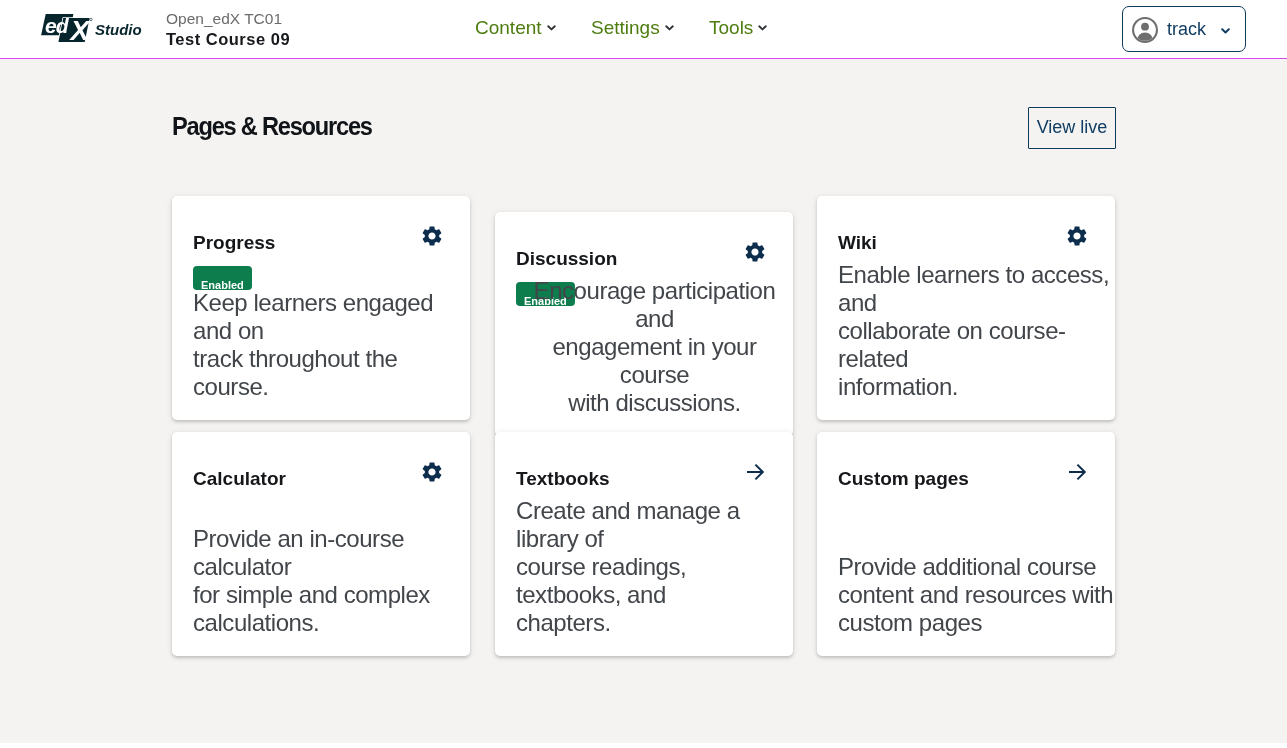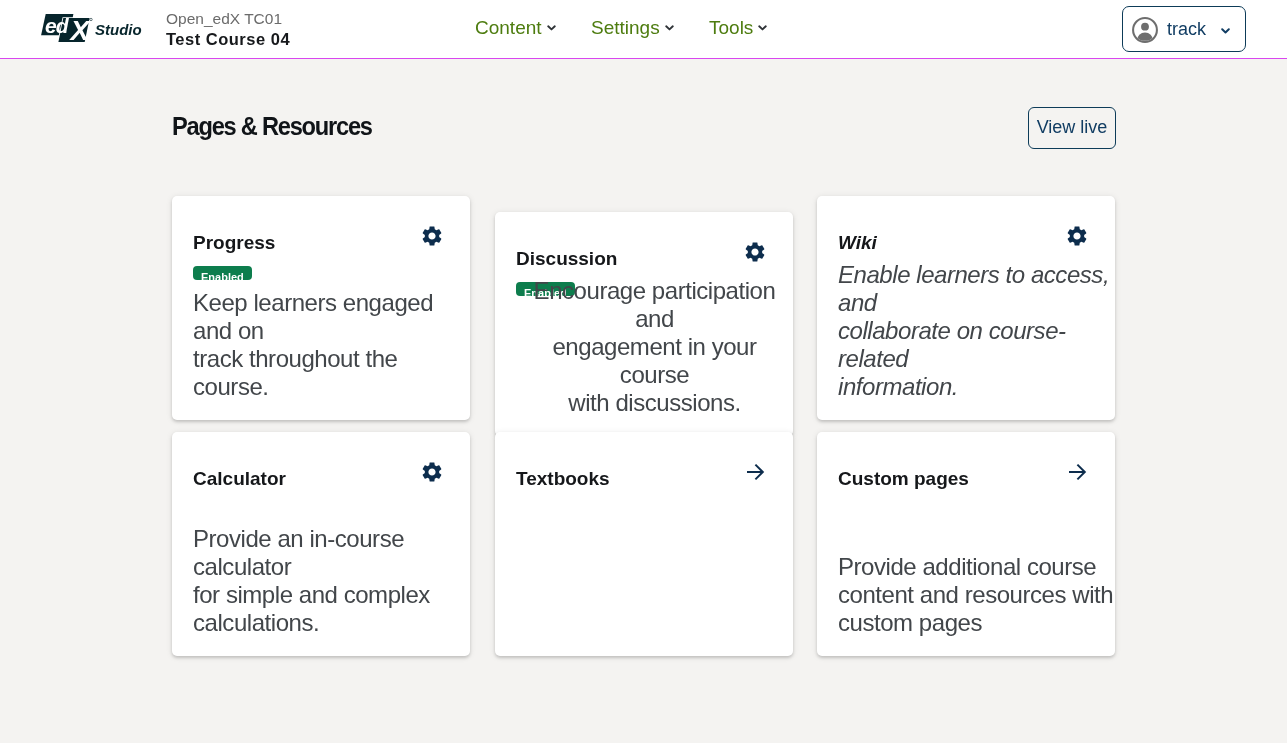--- a/index.html
+++ b/index.html
@@ -20,52 +20,52 @@
     border:1.5px solid #0d3b58; border-radius:7px; background:#fff; }
   .uname { position:absolute; left:44px; top:11.5px; font-size:18px; color:#113d63; }
   .uava { position:absolute; left:9px; top:10px; }
   .uchev { position:absolute; left:98px; top:20.5px; }
   
   .main { position:absolute; left:0; top:59px; width:1287px; height:684px;
     background:#f4f3f1; }
   h2.pr { position:absolute; left:172px; top:112px; font-size:25px; font-weight:bold;
     color:#101418; letter-spacing:-1.3px; transform:scaleX(0.945); transform-origin:left top; }
   .viewlive { position:absolute; left:1028px; top:107px; width:88px; height:42px;
-    border:1.5px solid #0d3b58; border-radius:6px; color:#113d63; font-size:18px;
+    border:1.5px solid #0d3b58; border-radius:1px; color:#113d63; font-size:18px;
     text-align:center; line-height:38px; }
   
   .card { position:absolute; width:298px; height:224px; background:#fff;
     border-radius:5px; box-shadow:0 2px 3px rgba(0,0,0,.15), 0 1px 6px rgba(0,0,0,.10); }
-  #c1 { left:172px; top:196px; } #c2 { left:495px; top:212px;text-align:center; } #c3 { left:817px; top:196px;font-style:italic; }
+  #c1 { left:172px; top:196px; } #c2 { left:495px; top:212px;text-align:center; } #c3 { left:817px; top:196px; }
   #c4 { left:172px; top:432px;padding-left:8px; } #c5 { left:495px; top:432px; } #c6 { left:817px; top:432px; }
   .ct { position:absolute; left:21px; top:36px; font-size:19px; font-weight:bold; color:#15171a; }
   .badge { position:absolute; left:21px; top:70px; height:14px; background:#0d7d4d;
     border-radius:4px; color:#fff; font-size:11px; font-weight:bold; line-height:14px;
-    padding:4px 8px; }
+    padding:12px 8px; }
   .cicon { position:absolute; right:26px; top:27.5px; }
   .cd { position:absolute; left:21px; bottom:19px; font-size:24px; line-height:28px;
     color:#42464a; letter-spacing:-0.45px; }
 </style>
 </head>
 <body>
 <div class="page">
 
   <div class="header">
     <svg class="logo" width="110" height="32" viewBox="0 0 110 32">
       <polygon points="5.7,1.9 33.4,1.9 29.4,23.3 1.1,23.3" fill="#07252c"></polygon>
       <polygon points="23.3,6.1 49.6,6.1 44.7,29.9 18.4,29.9" fill="none" stroke="#fff" stroke-width="1.8"></polygon>
       <polygon points="23.3,6.1 49.6,6.1 44.7,29.9 18.4,29.9" fill="#07252c"></polygon>
       <text x="5" y="21.3" font-size="21" font-weight="bold" font-style="italic" fill="#fff" letter-spacing="-1">ed</text>
       <text x="30.5" y="28" font-size="28" font-weight="bold" font-style="italic" fill="#fff">X</text>
       <circle cx="51" cy="7.5" r="1.2" fill="none" stroke="#07252c" stroke-width="0.6"></circle>
       <text x="55" y="23.3" font-size="15" font-weight="bold" font-style="italic" fill="#07252c">Studio</text>
     </svg>
     <div class="courseinfo">
       <div class="org">Open_edX TC01</div>
-      <div class="cname">Test Course 04</div>
+      <div class="cname">Test Course 09</div>
     </div>
     <div class="navitem" id="nav1">Content<svg class="chev" width="9" height="6" viewBox="0 0 9 6">
           <path d="M1.2,1.3 L4.5,4.4 L7.8,1.3" fill="none" stroke="#2f3337" stroke-width="1.9" stroke-linecap="round" stroke-linejoin="round"></path>
         </svg></div>
     <div class="navitem" id="nav2">Settings<svg class="chev" width="9" height="6" viewBox="0 0 9 6">
           <path d="M1.2,1.3 L4.5,4.4 L7.8,1.3" fill="none" stroke="#2f3337" stroke-width="1.9" stroke-linecap="round" stroke-linejoin="round"></path>
         </svg></div>
     <div class="navitem" id="nav3">Tools<svg class="chev" width="9" height="6" viewBox="0 0 9 6">
           <path d="M1.2,1.3 L4.5,4.4 L7.8,1.3" fill="none" stroke="#2f3337" stroke-width="1.9" stroke-linecap="round" stroke-linejoin="round"></path>
         </svg></div>
@@ -123,20 +123,21 @@
         <use href="#gearp"></use>
       </svg>
     <div class="cd">Provide an in-course calculator<br>for simple and complex<br>calculations.</div>
   </div>
 
   <div class="card" id="c5">
     <div class="ct">Textbooks</div>
     <svg class="cicon" width="24" height="24" viewBox="0 0 24 24">
         <use href="#arrowp"></use>
       </svg>
+    <div class="cd">Create and manage a library of<br>course readings, textbooks, and<br>chapters.</div>
   </div>
 
   <div class="card" id="c6">
     <div class="ct">Custom pages</div>
     <svg class="cicon" width="24" height="24" viewBox="0 0 24 24">
         <use href="#arrowp"></use>
       </svg>
     <div class="cd">Provide additional course<br>content and resources with<br>custom pages</div>
   </div>
 

